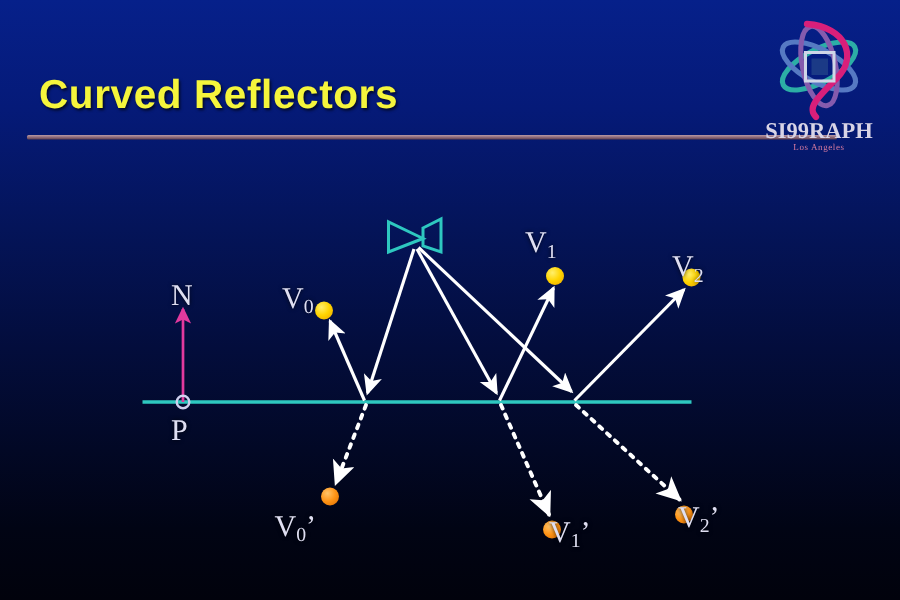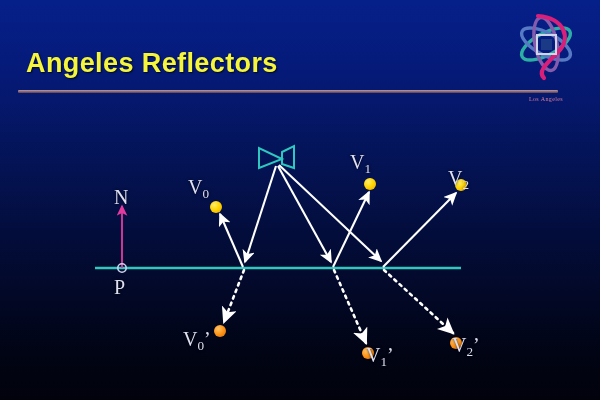--- a/index.html
+++ b/index.html
@@ -62,34 +62,35 @@
     transform:translate(-50%,-50%);
   }
   .dot.v{background:radial-gradient(circle at 36% 32%,#ffef6b 0%,#ffd400 48%,#e8a400 100%);}
   .dot.vp{background:radial-gradient(circle at 36% 32%,#ffc46a 0%,#ff9416 48%,#d86a00 100%);}
 </style>
 </head>
 <body>
 
 <div id="slide">
 
-  <div id="title">Angeles Reflectors</div>
+  <div id="title">Curved Reflectors</div>
   <div id="rule"></div>
 
   <div id="logo">
     <svg width="96" height="78" viewBox="0 0 96 78">
       <g fill="none" stroke-width="3.4" opacity="0.95">
         <ellipse cx="48" cy="38" rx="27" ry="11" stroke="#2fb6a8" transform="rotate(-28 48 38)"></ellipse>
         <ellipse cx="48" cy="38" rx="27" ry="11" stroke="#5b7fc7" transform="rotate(28 48 38)"></ellipse>
         <ellipse cx="48" cy="38" rx="11" ry="27" stroke="#8c5fb0" transform="rotate(-12 48 38)"></ellipse>
       </g>
       <path d="M40 10 C 66 12, 74 32, 60 46 C 46 60, 40 66, 46 72" fill="none" stroke="#d81f7a" stroke-width="4.2" stroke-linecap="round"></path>
       <rect x="39" y="29" width="19" height="19" fill="none" stroke="#cfd6e8" stroke-width="2"></rect>
       <rect x="43" y="33" width="11" height="11" fill="#1b3a86" stroke="none"></rect>
     </svg>
+    <div class="wordmark">SI99RAPH</div>
     <div class="sub">Los Angeles</div>
   </div>
 
   <svg id="diagram" viewBox="0 0 600 400">
     <defs>
       <marker id="arw" markerWidth="7" markerHeight="7" refX="5.6" refY="3" orient="auto">
         <path d="M0,0 L6.4,3 L0,6 L1.6,3 z" fill="#ffffff"></path>
       </marker>
       <marker id="arwm" markerWidth="7" markerHeight="7" refX="5.4" refY="3" orient="auto">
         <path d="M0,0 L6.2,3 L0,6 L1.5,3 z" fill="#e23a9e"></path>
@@ -132,31 +133,31 @@
   <div class="dot vp" style="left:368px;top:353px"></div>
   <div class="dot vp" style="left:456px;top:343px"></div>
 
   <div class="lbl big" style="left:114px;top:186px">
     <span>N</span>
   </div>
   <div class="lbl big" style="left:114px;top:276px">
     <span>P</span>
   </div>
 
-  <div class="lbl big" style="left:188px;top:176px">
+  <div class="lbl big" style="left:188px;top:188px">
     <span>V</span><span class="sub">0</span>
   </div>
   <div class="lbl big" style="left:350px;top:151px">
     <span>V</span><span class="sub">1</span>
   </div>
   <div class="lbl big" style="left:448px;top:167px">
     <span>V</span><span class="sub">2</span>
   </div>
 
-  <div class="lbl big" style="left:183px;top:328px">
+  <div class="lbl big" style="left:183px;top:340px">
     <span>V</span><span class="sub">0</span><span>’</span>
   </div>
   <div class="lbl big" style="left:366px;top:344px">
     <span>V</span><span class="sub">1</span><span>’</span>
   </div>
   <div class="lbl big" style="left:452px;top:334px">
     <span>V</span><span class="sub">2</span><span>’</span>
   </div>
 
 </div>

